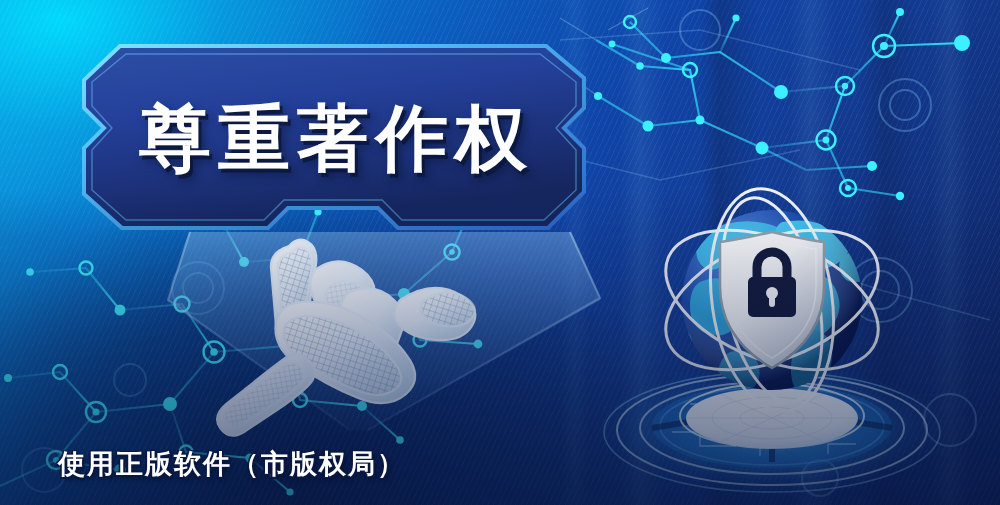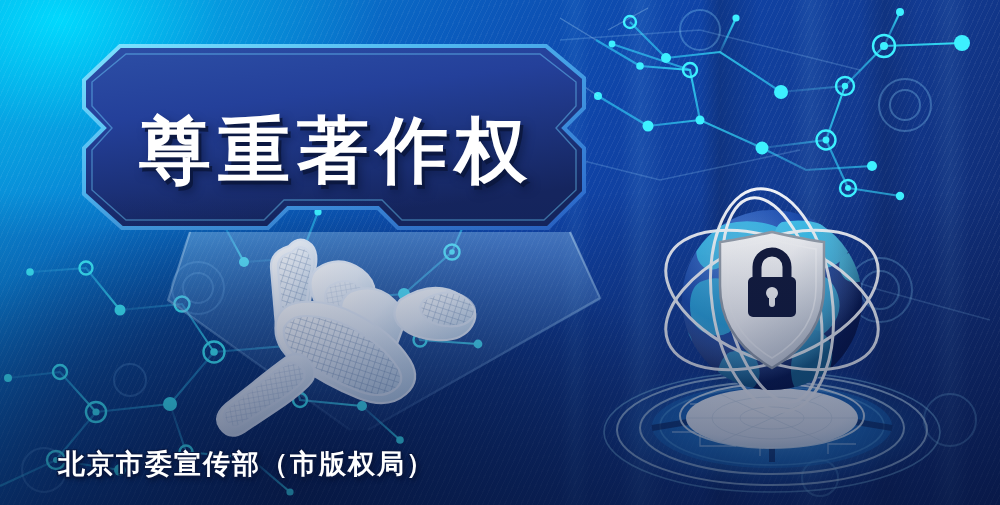--- a/index.html
+++ b/index.html
@@ -42,21 +42,21 @@
   }
 
   svg.layer{position:absolute;inset:0;width:1000px;height:505px;pointer-events:none;}
 
   
   #banner{
     position:absolute;left:78px;top:42px;width:510px;height:192px;
   }
   #banner .plate{position:absolute;inset:0;}
   #title-text{
-    position:absolute;left:0;top:12px;width:510px;height:192px;
+    position:absolute;left:0;top:0;width:510px;height:192px;
     display:flex;flex-direction:column;align-items:center;justify-content:center;
     gap:16px;
   }
   .tline{
     color:#ffffff;font-weight:bold;line-height:1;
     text-shadow:3px 4px 0 rgba(10,22,60,0.85), 5px 6px 10px rgba(5,14,44,0.55);
     white-space:nowrap;
   }
   .tline1{font-size:72px;letter-spacing:7px;padding-left:7px;}
   .tline2{font-size:66px;letter-spacing:2px;padding-left:2px;margin-top:6px;}
@@ -418,16 +418,16 @@
     </svg>
 
     <div id="title-text">
       <div class="tline tline1">尊重著作权</div>
     </div>
   </div>
 
   <div class="dark-bottom"></div>
 
   <div id="footer">
-    <div class="fline fline1">北京市委宣传部（市版权局）</div>
+    <div class="fline fline1">使用正版软件（市版权局）</div>
   </div>
 
 </div>
 
 </body></html>

